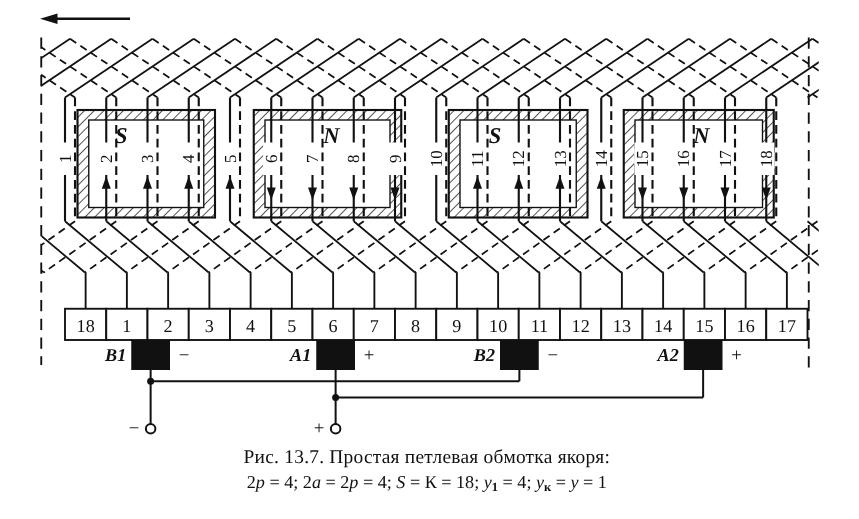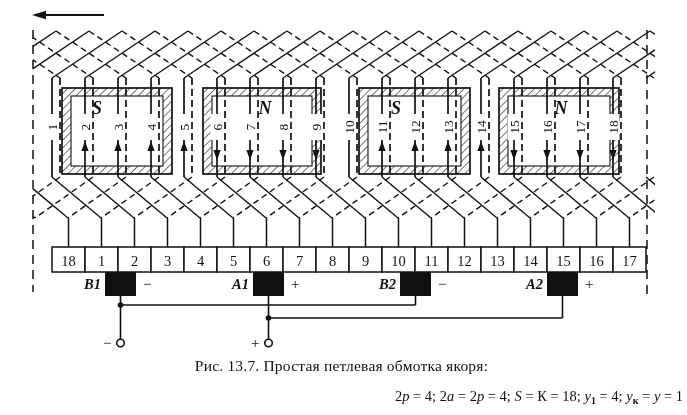--- a/index.html
+++ b/index.html
@@ -1,21 +1,21 @@
 <!DOCTYPE html>
 <html><head>
 <meta charset="utf-8">
 <style>
   html,body{margin:0;padding:0;background:#ffffff;}
   .page{position:relative;width:687px;height:415px;background:#fff;overflow:hidden;
         font-family:"Liberation Serif", serif;color:#111;}
   .diagram-svg{position:absolute;left:0;top:0;}
   .caption{position:absolute;left:0;top:357px;width:683px;text-align:center;}
   .caption-title{font-size:15.5px;letter-spacing:0.2px;}
-  .caption-params{margin-top:13px;font-size:14.5px;text-align:right;}
+  .caption-params{margin-top:3px;font-size:14.5px;}
   .caption-params .it{font-style:italic;}
   .caption-params .sub{font-size:10px;vertical-align:-3px;font-weight:bold;}
 </style>
 </head>
 <body>
 
 <div class="page">
   <svg id="winding-svg" class="diagram-svg" width="687" height="355" viewBox="0 0 687 355">
       <defs>
         <pattern id="hatch" patternUnits="userSpaceOnUse" width="5.5" height="5.5" patternTransform="rotate(45)">

